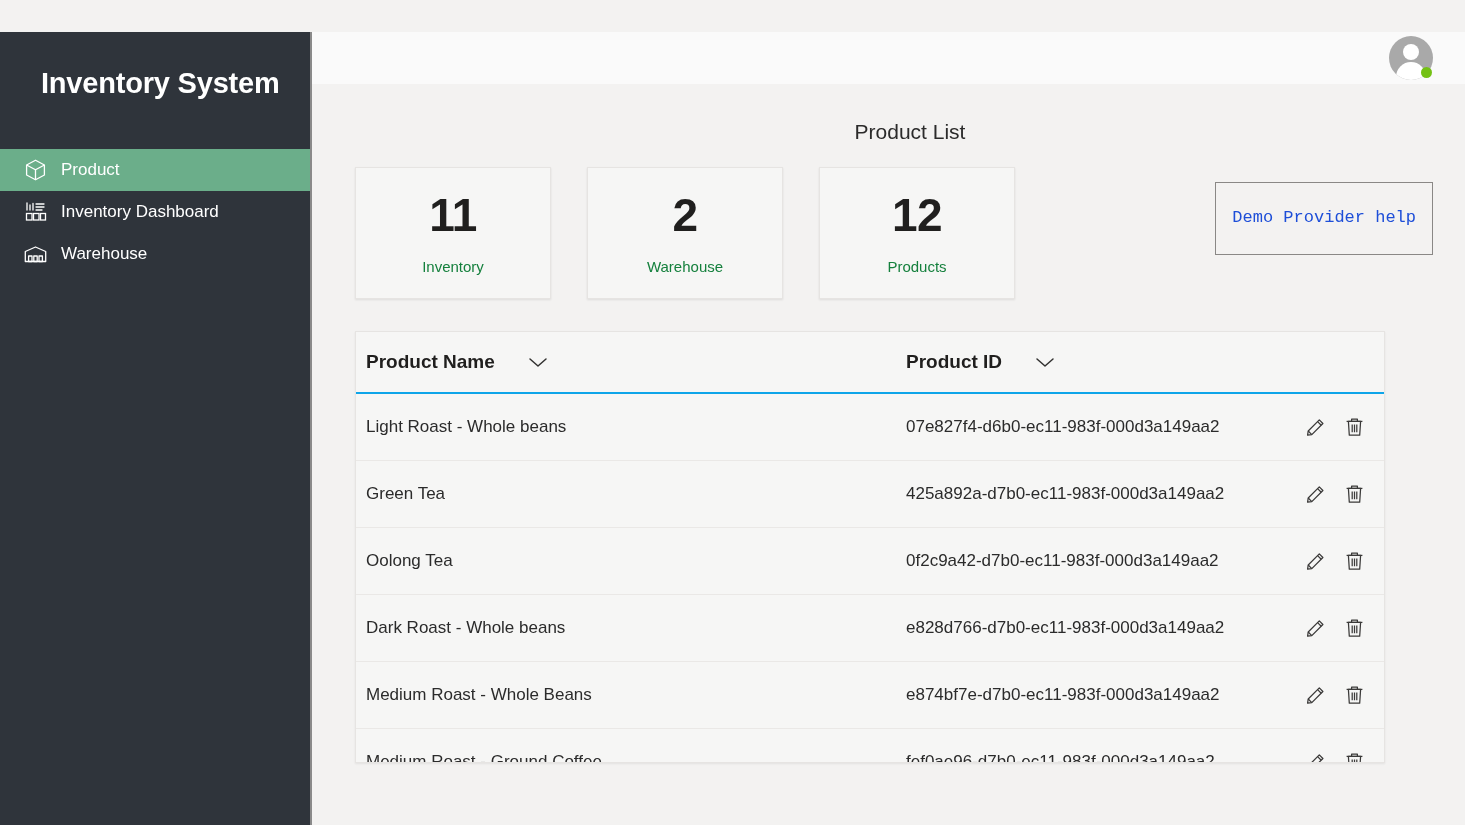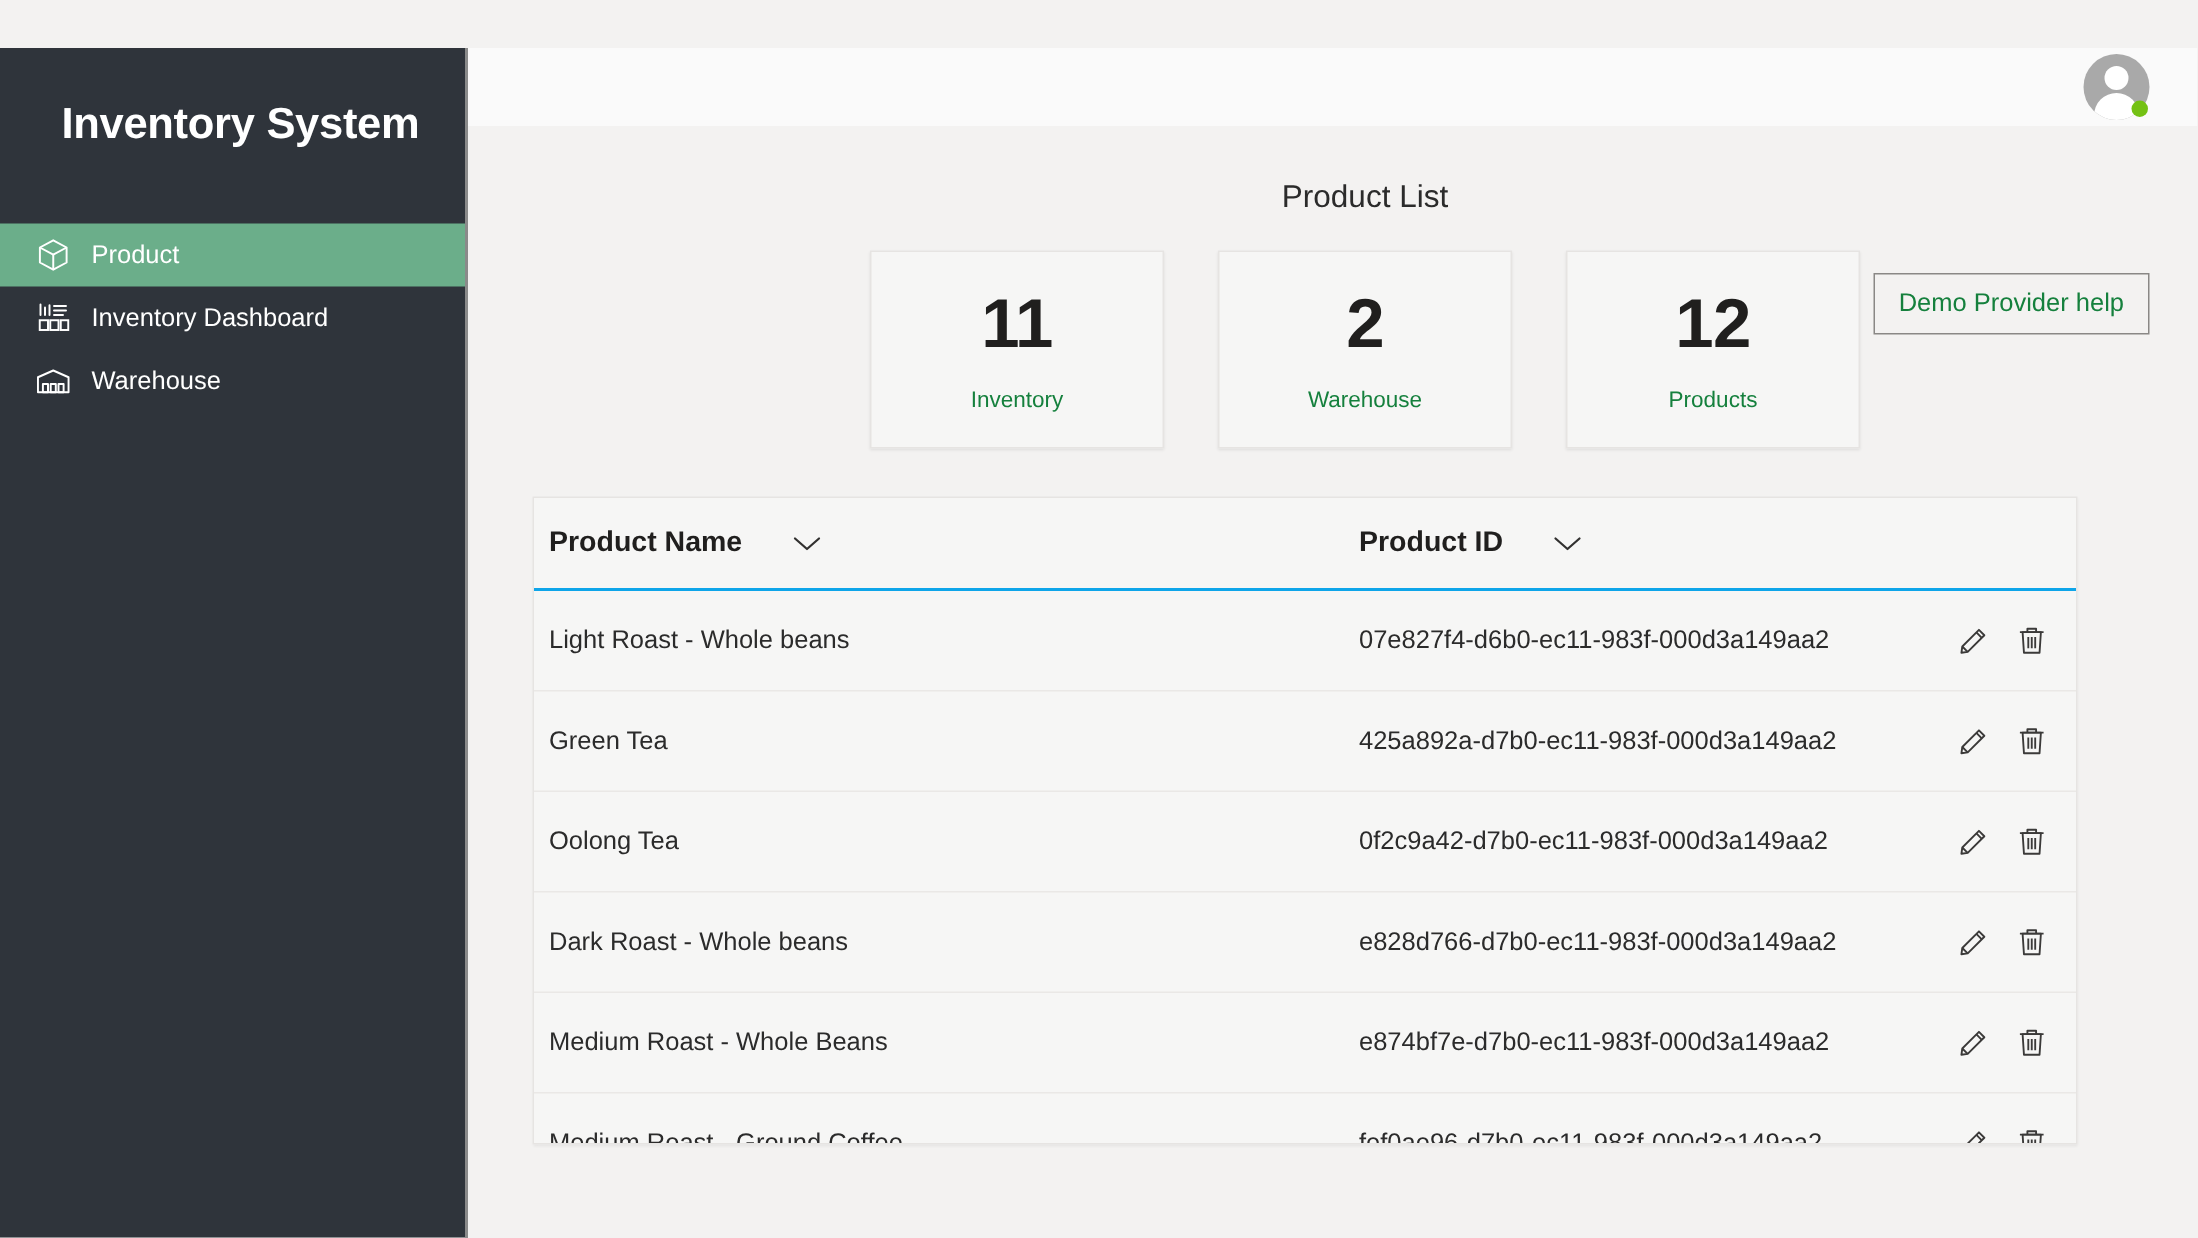--- a/index.html
+++ b/index.html
@@ -133,33 +133,32 @@
     font-weight: normal;
     text-align: center;
   }
 
   #help-btn {
     position: absolute;
     right: 32px;
     top: 62px;
     background: #f3f2f1;
     border: 1px solid #8a8886;
-    color: #15803d;
+    color: #1d4ed8;
     font-size: 17px;
-    font-family: Liberation Sans, sans-serif;
-    padding: 10px 16px;
+    font-family: Liberation Mono, monospace;
+    padding: 26px 16px;
     cursor: pointer;
     line-height: 1.1;
   }
 
   #stats {
     display: flex;
     gap: 36px;
     margin-top: 23px;
-    justify-content: center;
   }
   .stat-card {
     width: 196px;
     height: 132px;
     background: #f6f6f5;
     border: 1px solid #e6e4e2;
     box-shadow: 0 1px 2px rgba(0,0,0,0.09);
     display: flex;
     flex-direction: column;
     align-items: center;

